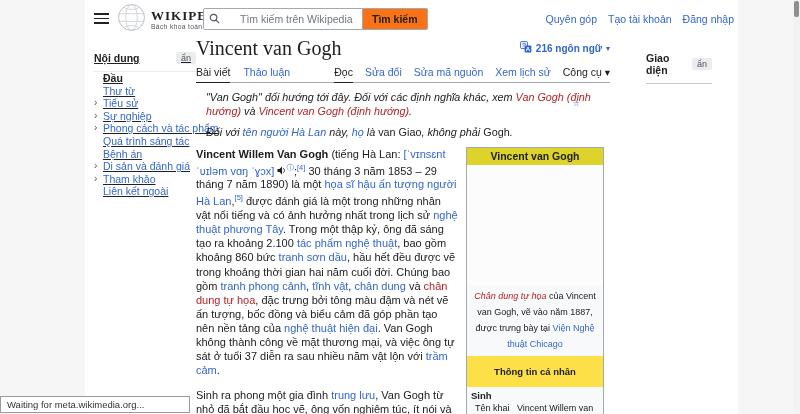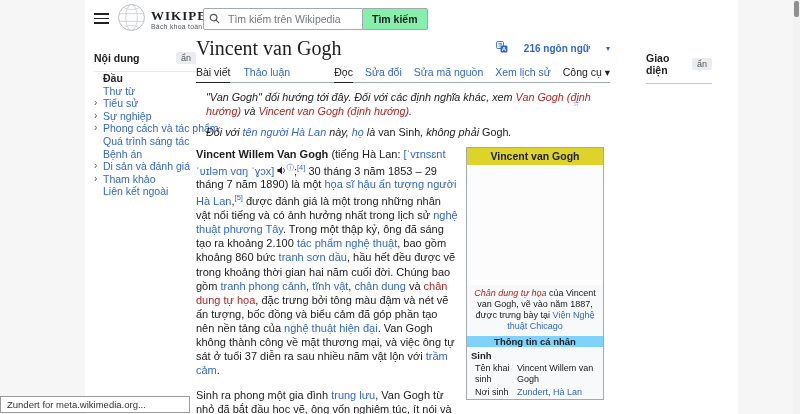--- a/index.html
+++ b/index.html
@@ -9,46 +9,46 @@
 
   
   .hdr { position:relative; height:38px; background:#fff; }
   .burger { position:absolute; left:9px; top:13px; width:15px; height:11px; cursor:pointer; }
   .burger i { display:block; height:1.6px; background:#202122; margin-bottom:3px; }
   .logo { position:absolute; left:32px; top:3px; display:flex; align-items:center; gap:5px; }
   .logo-text { line-height:1; }
   .logo-title { font-family:"Liberation Serif","DejaVu Serif",serif; font-size:13px; letter-spacing:1px; font-weight:bold; }
   .logo-sub { font-size:6.8px; color:#54595d; margin-top:2px; letter-spacing:.3px; }
   .search { position:absolute; left:118px; top:8px; display:flex; height:22px; }
-  .search-box { width:160px; border:1px solid #a2a9b1; border-radius:2px 0 0 2px; display:flex; align-items:center; padding:0 5px; gap:8px; background:#fff; }
+  .search-box { width:160px; border:1px solid #a2a9b1; border-radius:2px 0 0 2px; display:flex; align-items:center; padding:0 5px; gap:20px; background:#fff; }
   .search-box input { border:none; outline:none; font-size:10.5px; width:100%; color:#202122; font-family:inherit; }
   .search-box input::placeholder { color:#72777d; }
-  .search-btn { border:1px solid #a2a9b1; border-left:none; border-radius:0 2px 2px 0; background:#86efac; font-weight:bold; font-size:10.5px; padding:0 9px; cursor:pointer; font-family:inherit; color:#202122; }
+  .search-btn { border:1px solid #a2a9b1; border-left:none; border-radius:0 2px 2px 0; background:#f97316; font-weight:bold; font-size:10.5px; padding:0 9px; cursor:pointer; font-family:inherit; color:#202122; }
   .hdr-links { position:absolute; right:4px; top:13px; display:flex; gap:11px; font-size:10.5px; }
   .hdr-links span { color:#3366cc; cursor:pointer; white-space:nowrap; }
 
   
-  .sidebar { position:absolute; left:9px; top:52px; width:102px; font-size:10.5px; }
+  .sidebar { position:absolute; left:9px; top:52px; width:102px; font-size:10.5px;text-decoration:underline; }
   .side-head { display:flex; align-items:center; justify-content:space-between; padding-bottom:7px; border-bottom:1px solid #eaecf0; }
   .side-title { font-weight:bold; font-size:10.5px; }
   .chip { background:#eaecf0; color:#54595d; border-radius:2px; font-size:9px; padding:1px 5px; cursor:pointer; }
   .side-list { }
   .sbi { position:relative; padding:0 0 0 9px; line-height:12.6px; color:#3366cc; cursor:pointer; white-space:nowrap; }
   .sbi.act { color:#202122; font-weight:bold; }
   .sbi .arr { position:absolute; left:0; top:0; color:#54595d; font-size:10px; }
 
   
   .appear { position:absolute; left:561px; top:52px; width:78px; font-size:10.5px; }
   .appear .side-head { border-bottom:1px solid #c8ccd1; width:66px; }
 
   
   .content { position:absolute; left:111px; top:36px; width:414px; }
   .title-row { position:relative; }
   h1 { font-family:"Liberation Serif","DejaVu Serif",serif; font-weight:normal; font-size:20px; line-height:24px; }
-  .lang-btn { position:absolute; right:0; top:5px; display:flex; align-items:center; gap:16px; color:#3366cc; font-weight:bold; font-size:10px; cursor:pointer; }
+  .lang-btn { position:absolute; right:0; top:5px; display:flex; align-items:center; gap:4px; color:#3366cc; font-weight:bold; font-size:10px; cursor:pointer; }
   .lang-caret { font-size:8px; }
   .tabrow { display:flex; align-items:flex-end; margin-top:4px; border-bottom:1px solid #a2a9b1; height:19px; font-size:10.5px; }
   .tabs-l { display:flex; gap:13px; flex:1;margin-top:14px; }
   .tabs-r { display:flex; gap:12px;margin-top:28px; }
   .tab { color:#3366cc; cursor:pointer; padding-bottom:4px; white-space:nowrap; }
   .tab.act { color:#202122; border-bottom:1.5px solid #202122; margin-bottom:-1px; }
   .tab.dark { color:#202122; }
   .fa-star { position:absolute; right:30px; top:63px; color:#3366cc; font-size:8px; }
 
   .hatnote { margin:8px 0 1px 10px; font-style:italic; font-size:10.8px; line-height:13.5px; }
@@ -62,22 +62,22 @@
   .sg-r { color:#b32424; cursor:pointer; }
   .sg-ri { color:#b32424; font-style:italic; cursor:pointer; }
   .sg-u { font-style:normal; }
   .sg-sup { vertical-align:super; font-size:7.5px; color:#3366cc; cursor:pointer; }
   .sg-icon svg { vertical-align:-1px; }
 
   
   .ib { float:right; width:138px; margin:0 6px 6px 8px; border:1px solid #a2a9b1; background:#f8f9fa; font-size:9px; line-height:11px; }
   .ib-title { background:#ddd32a; font-weight:bold; text-align:center; font-size:10.5px; padding:3px 2px; }
   .ib-img { height:120px; background:#fcfcfc; }
-  .ib-caption { padding:3px 4px 4px; text-align:center; font-size:9px; line-height:11px; }
-  .ib-sec { background:#7dd3fc; font-weight:bold; text-align:center; font-size:9.5px; padding:0; }
+  .ib-caption { padding:3px 4px 4px; text-align:center; font-size:9px; line-height:16px; }
+  .ib-sec { background:#fde047; font-weight:bold; text-align:center; font-size:9.5px; padding:10px; }
   .ib-group { font-weight:bold; font-size:9.5px; padding:3px 4px 1px; }
   .ib-row { display:flex; padding:1px 2px 1px 8px; }
   .ib-label { width:42px; flex:none; padding-right:4px; }
   .ib-value { flex:1; }
 
   
   .statusbar { position:absolute; left:0; top:396px; width:190px; height:17px; background:#fff; border:1px solid #9b9b9b; font-size:9.5px; color:#333; padding:2px 6px; white-space:nowrap; overflow:hidden; }
   .scroll-track { position:absolute; right:0; top:0; width:7px; height:414px; background:#f2f2f2; }
   .scroll-thumb { position:absolute; right:1px; top:1px; width:5px; height:16px; background:#8f8f8f; border-radius:2px; }
 </style>
@@ -110,20 +110,25 @@
         <span>
           <svg width="11" height="11" viewBox="0 0 12 12">
               <circle cx="5" cy="5" r="3.6" fill="none" stroke="#54595d" stroke-width="1.3"></circle>
               <path d="M7.8 7.8 L11 11" stroke="#54595d" stroke-width="1.3"></path>
             </svg>
         </span>
         <input type="text" placeholder="Tìm kiếm trên Wikipedia" style="">
       </div>
       <button class="search-btn">Tìm kiếm</button>
     </div>
+    <div class="hdr-links">
+        <span>Quyên góp</span>
+        <span>Tạo tài khoản</span>
+        <span>Đăng nhập</span>
+      </div>
   </div>
 
   <div class="sidebar">
     <div class="side-head">
       <span class="side-title">Nội dung</span>
       <span class="chip">ẩn</span>
     </div>
     <div class="side-list">
         <div class="sbi act"><span>Đầu</span></div>
         <div class="sbi"><span>Thư từ</span></div>
@@ -170,21 +175,21 @@
           <span class="tab act">Đọc</span>
           <span class="tab">Sửa đổi</span>
           <span class="tab">Sửa mã nguồn</span>
           <span class="tab">Xem lịch sử</span>
           <span class="tab dark">Công cụ ▾</span>
         </div>
     </div>
     <span class="fa-star">☆</span>
 
     <div class="hatnote"><span class="sg-p">"Van Gogh" đổi hướng tới đây. Đối với các định nghĩa khác, xem </span><span class="sg-r">Van Gogh (định hướng)</span><span class="sg-p"> và </span><span class="sg-r">Vincent van Gogh (định hướng)</span><span class="sg-p">.</span></div>
-    <div class="hatnote"><span class="sg-p">Đối với </span><span class="sg-l">tên người Hà Lan</span><span class="sg-p"> này, </span><span class="sg-l">họ</span><span class="sg-p"> là </span><span class="sg-u">van Sinh</span><span class="sg-p">, không phải </span><span class="sg-u">Gogh</span><span class="sg-p">.</span></div>
+    <div class="hatnote"><span class="sg-p">Đối với </span><span class="sg-l">tên người Hà Lan</span><span class="sg-p"> này, </span><span class="sg-l">họ</span><span class="sg-p"> là </span><span class="sg-u">van Giao</span><span class="sg-p">, không phải </span><span class="sg-u">Gogh</span><span class="sg-p">.</span></div>
 
     <div class="bodytext">
 
       <div class="ib">
         <div class="ib-title">Vincent van Gogh</div>
         <div class="ib-img"></div>
         <div class="ib-caption"><span class="sg-ri">Chân dung tự họa</span><span class="sg-p"> của Vincent van Gogh, vẽ vào năm 1887, được trưng bày tại </span><span class="sg-l">Viện Nghệ thuật Chicago</span></div>
         <div class="ib-sec">Thông tin cá nhân</div>
         <div>
             <div class="ib-group">Sinh</div>
@@ -201,16 +206,16 @@
 
       <p><span class="sg-b">Vincent Willem Van Gogh</span><span class="sg-p"> (tiếng Hà Lan: </span><span class="sg-l">[ˈvɪnsɛnt ˈʋɪləm vɑŋ ˈɣɔx]</span><span class="sg-p"> </span><span class="sg-icon"><svg width="9" height="9" viewBox="0 0 10 10">
               <path d="M0.5 3.2h2.2L5.6 0.6v8.8L2.7 6.8H0.5z" fill="#202122"></path>
               <path d="M7 2.5c1.6 1.2 1.6 3.8 0 5" stroke="#202122" stroke-width="1" fill="none"></path>
             </svg></span><span class="sg-sup">ⓘ</span><span class="sg-p">;</span><span class="sg-sup">[4]</span><span class="sg-p"> 30 tháng 3 năm 1853 – 29 tháng 7 năm 1890) là một </span><span class="sg-l">họa sĩ hậu ấn tượng</span><span class="sg-p"> </span><span class="sg-l">người Hà Lan</span><span class="sg-p">,</span><span class="sg-sup">[5]</span><span class="sg-p"> được đánh giá là một trong những nhân vật nổi tiếng và có ảnh hưởng nhất trong lịch sử </span><span class="sg-l">nghệ thuật phương Tây</span><span class="sg-p">. Trong một thập kỷ, ông đã sáng tạo ra khoảng 2.100 </span><span class="sg-l">tác phẩm nghệ thuật</span><span class="sg-p">, bao gồm khoảng 860 bức </span><span class="sg-l">tranh sơn dầu</span><span class="sg-p">, hầu hết đều được vẽ trong khoảng thời gian hai năm cuối đời. Chúng bao gồm </span><span class="sg-l">tranh phong cảnh</span><span class="sg-p">, </span><span class="sg-l">tĩnh vật</span><span class="sg-p">, </span><span class="sg-l">chân dung</span><span class="sg-p"> và </span><span class="sg-r">chân dung tự họa</span><span class="sg-p">, đặc trưng bởi tông màu đậm và nét vẽ ấn tượng, bốc đồng và biểu cảm đã góp phần tạo nên nền tảng của </span><span class="sg-l">nghệ thuật hiện đại</span><span class="sg-p">. Van Gogh không thành công về mặt thương mại, và việc ông tự sát ở tuổi 37 diễn ra sau nhiều năm vật lộn với </span><span class="sg-l">trầm cảm</span><span class="sg-p">.</span></p>
       <p><span class="sg-p">Sinh ra phong một gia đình </span><span class="sg-l">trung lưu</span><span class="sg-p">, Van Gogh từ nhỏ đã bắt đầu học vẽ, ông vốn nghiêm túc, ít nói và hay suy nghĩ. Khi còn trẻ, ông làm việc như một </span></p>
     </div>
   </div>
 </div>
 
-<div class="statusbar">Zundert for meta.wikimedia.org...</div>
+<div class="statusbar">Waiting for meta.wikimedia.org...</div>
 <div class="scroll-track">
     <div class="scroll-thumb"></div>
   </div>
 
 </body></html>

